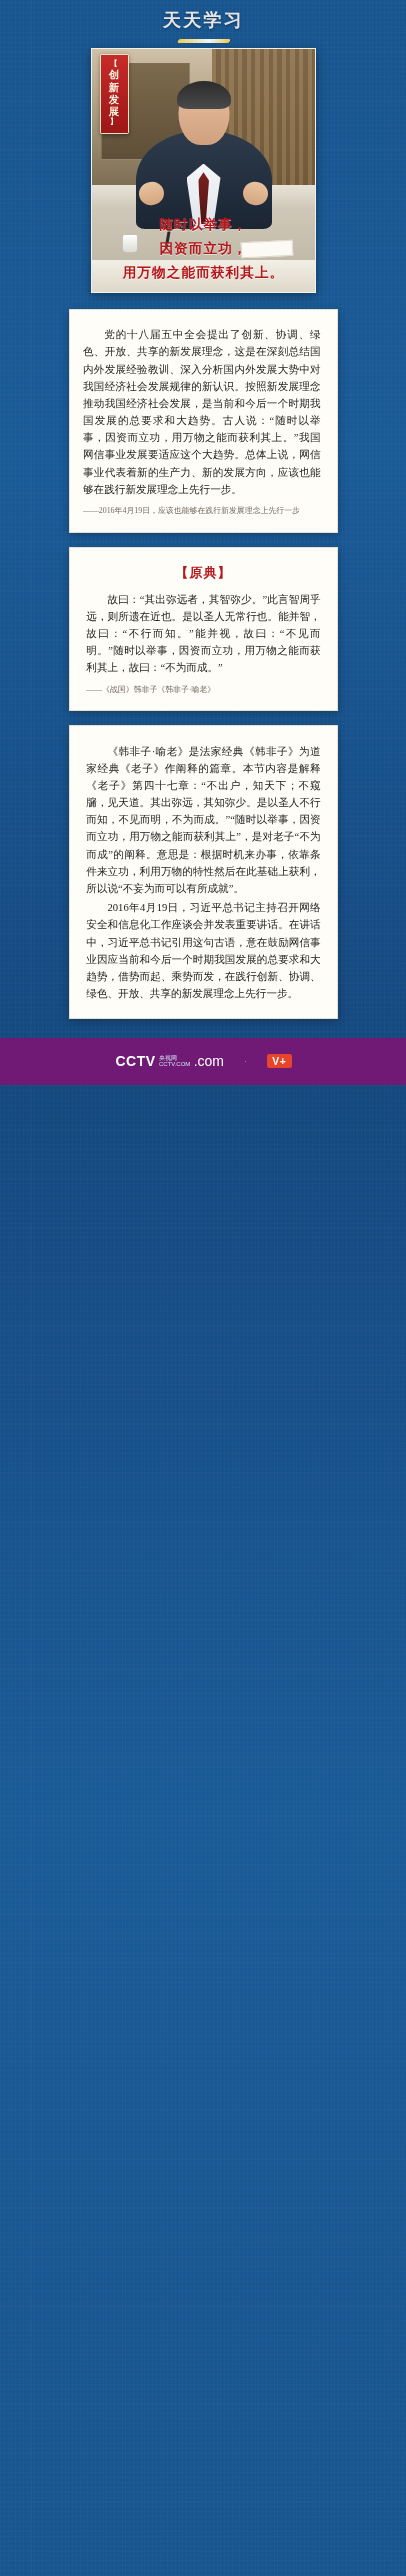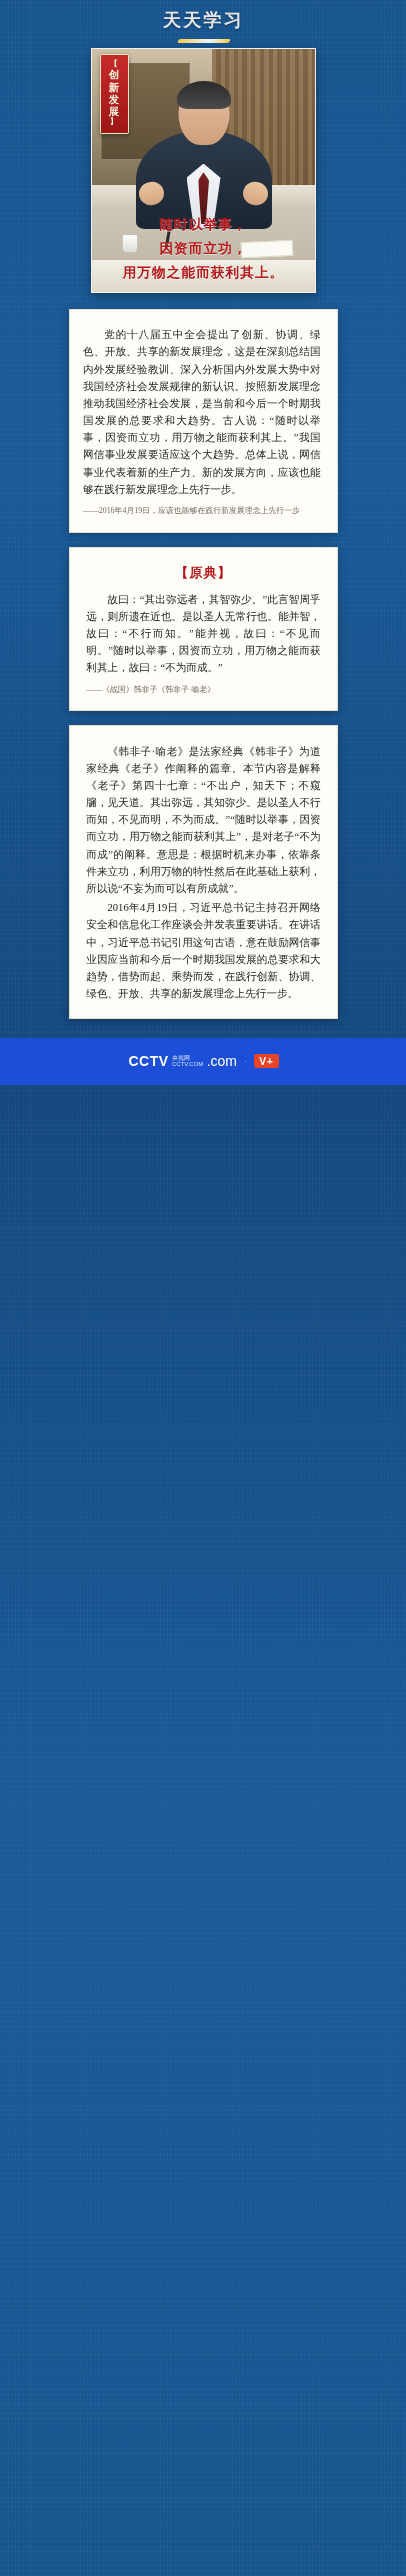--- a/index.html
+++ b/index.html
@@ -236,25 +236,25 @@
     color: #6f6a60;
     line-height: 1.55;
     text-align: left;
   }
 
   
   .footer {
     margin: 18.4px auto 0;
     width: 407px;
     height: 47px;
-    background: #1d4ed8;
+    background: #701a75;
     display: flex;
     align-items: center;
     justify-content: center;
-    gap: 7px;
+    gap: 20px;
   }
   .cctv-logo {
     display: flex; align-items: center; gap: 3.3px;
     color: #ffffff;
   }
   .cctv-mark {
     font-size: 14px; font-weight: bold; letter-spacing: 0.5px;
     font-family: "Liberation Sans", sans-serif;
   }
   .cctv-sub {

